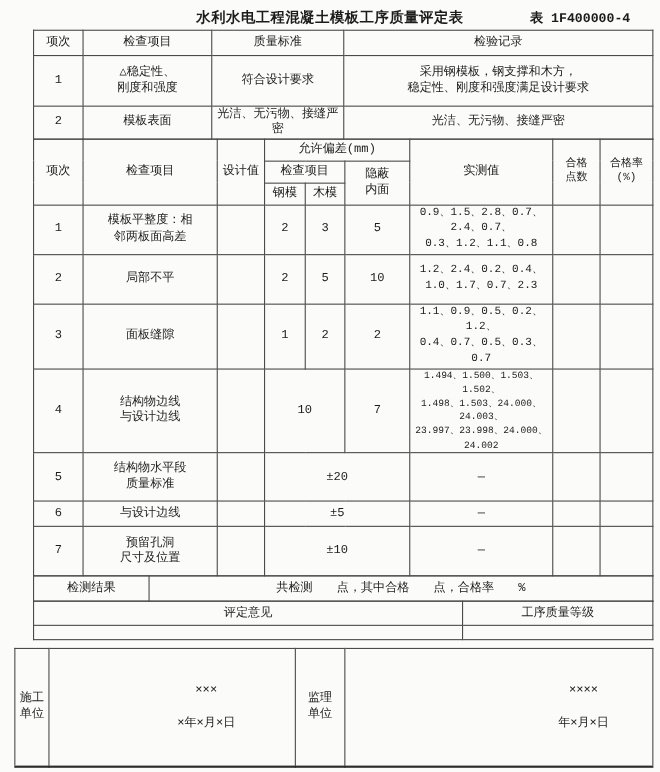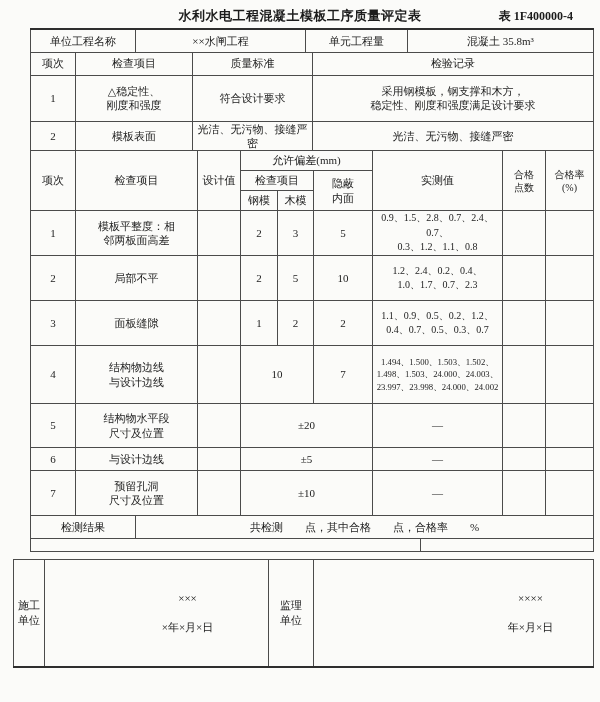--- a/index.html
+++ b/index.html
@@ -3,21 +3,21 @@
 <meta charset="utf-8">
 <style>
   html,body{margin:0;padding:0;}
   body{
     width:600px;height:702px;
     background:#fbfbf9;
     font-family:"Liberation Serif","DejaVu Serif",serif;
     color:#1c1c1c;
     overflow:hidden;
   }
-  .sheet{width:600px;height:578px;position:relative;}
+  .sheet{width:600px;height:578px;position:relative;font-family:Liberation Mono, monospace;}
   .titlebar{position:relative;height:21px;padding-top:7px;}
   .maintitle{text-align:center;font-weight:bold;font-size:13px;letter-spacing:0.5px;}
   .tableno{position:absolute;right:27px;top:8px;font-weight:bold;font-size:12px;}
   table.tbl{
     border-collapse:collapse;table-layout:fixed;
     margin-left:30px;width:563px;
   }
   table.stack{margin-top:-1px;}
   .tbl td{
     border:1px solid #4b4b4b;
@@ -55,26 +55,20 @@
   </div>
 
   <table class="tbl topline">
     <colgroup>
         <col style="width:105px">
         <col style="width:170px">
         <col style="width:102px">
         <col style="width:186px">
       </colgroup>
     <tbody>
-        <tr style="height:23px">
-      <td>单位工程名称</td>
-      <td>××水闸工程</td>
-      <td>单元工程量</td>
-      <td>混凝土 35.8m³</td>
-    </tr>
   </tbody>
     </table>
 
   <table class="tbl stack">
     <colgroup>
         <col style="width:45px">
         <col style="width:117px">
         <col style="width:120px">
         <col style="width:281px">
       </colgroup>
@@ -182,21 +176,21 @@
       <td>7</td>
       <td class="vals-sm">1.494、1.500、1.503、1.502、
 1.498、1.503、24.000、24.003、
 23.997、23.998、24.000、24.002</td>
       <td></td>
       <td></td>
     </tr>
     <tr style="height:44px">
       <td>5</td>
       <td>结构物水平段
-尺寸及位置</td>
+质量标准</td>
       <td></td>
       <td colspan="3">±20</td>
       <td>—</td>
       <td></td>
       <td></td>
     </tr>
     <tr style="height:23px">
       <td>6</td>
       <td>与设计边线</td>
       <td></td>
@@ -230,20 +224,24 @@
     </tr>
   </tbody>
     </table>
 
   <table class="tbl stack">
     <colgroup>
         <col style="width:390px">
         <col style="width:173px">
       </colgroup>
     <tbody>
+        <tr style="height:22px">
+      <td>评定意见</td>
+      <td>工序质量等级</td>
+    </tr>
     <tr style="height:13px">
       <td></td>
       <td></td>
     </tr>
   </tbody>
     </table>
 
   <table class="sig">
     <colgroup>
         <col style="width:31px">

